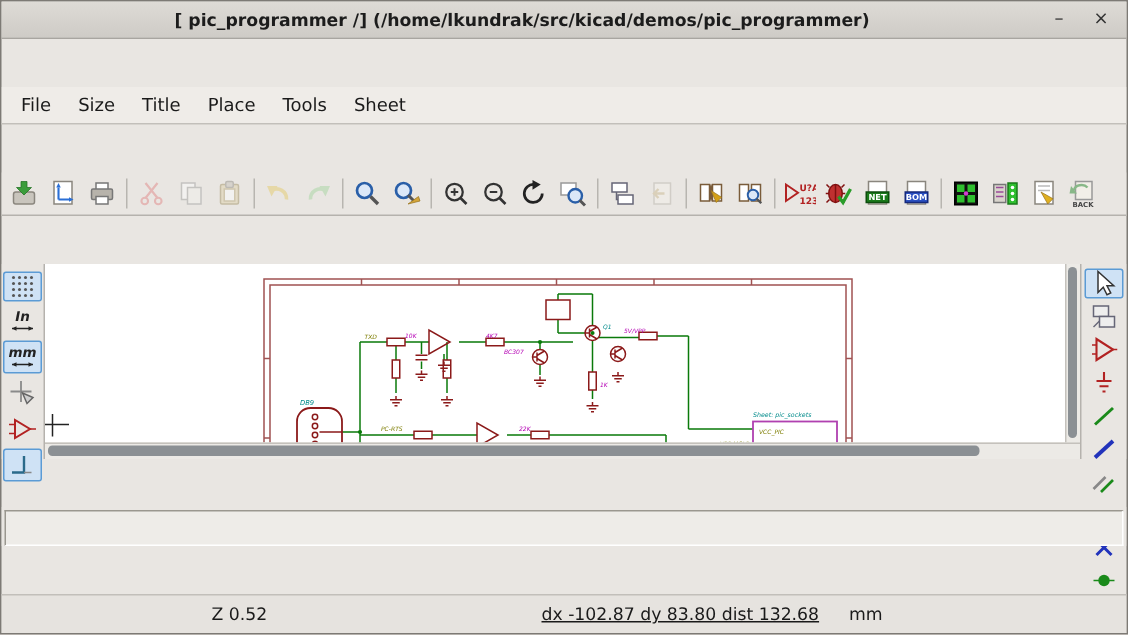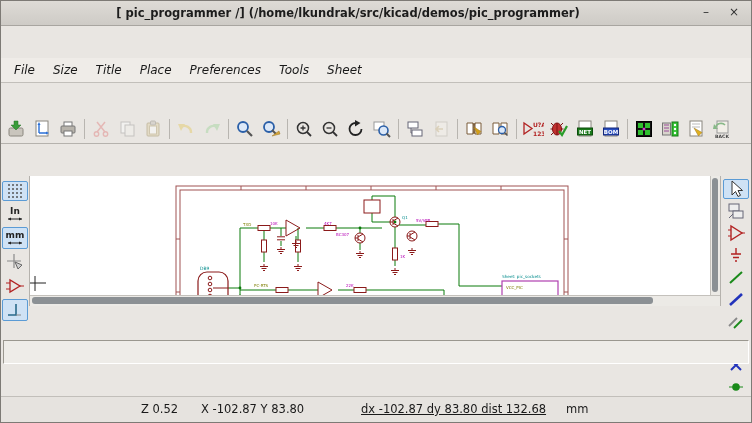--- a/index.html
+++ b/index.html
@@ -8,30 +8,30 @@
   
   #titlebar{height:24px;background:linear-gradient(#dedbd6,#cecbc6);border-bottom:1px solid #a8a5a0;
     display:flex;align-items:center;position:relative;flex:0 0 24px;}
   #titlebar .title{flex:1;text-align:center;font-size:11.5px;font-weight:bold;color:#1c1c1c;
     white-space:nowrap;overflow:hidden;}
   .winbtn{width:22px;height:16px;margin-right:6px;font-size:12px;line-height:14px;text-align:center;
     color:#333;cursor:default;}
   
   #menubar{height:24px;background:#efece8;border-bottom:1px solid #c2bfba;display:flex;align-items:center;
     padding-left:4px;flex:0 0 24px;}
-  #menubar span{font-size:12px;color:#1a1a1a;padding:3px 9px;font-style:italic;}
+  #menubar span{font-size:12px;color:#1a1a1a;padding:3px 9px;}
   
   #toolbar{height:28px;background:#e9e6e2;border-bottom:1px solid #b5b2ad;display:flex;align-items:center;
     padding-left:2px;flex:0 0 28px;}
   .tb{width:24px;height:24px;display:flex;align-items:center;justify-content:center;border:1px solid transparent;}
   .tb svg{display:block}
   .tb.dis{opacity:.45}
   .sep{width:1px;height:20px;background:#b8b5b0;margin:0 3px;}
   
-  #main{flex:1;display:flex;min-height:0;}
+  #main{flex:1;display:flex;min-height:0;font-style:italic;}
   #lefttb{width:28px;background:#e9e6e2;border-right:1px solid #b5b2ad;display:flex;flex-direction:column;
     align-items:center;padding-top:4px;}
   #righttb{width:30px;background:#e9e6e2;border-left:1px solid #b5b2ad;display:flex;flex-direction:column;
     align-items:center;padding-top:2px;}
   .sbtn{width:24px;height:23px;display:flex;align-items:center;justify-content:center;border:1px solid transparent;
     margin:1px 0;background:transparent;}
   .sbtn.on{background:#cfe2f5;border:1px solid #5b9bd5;border-radius:2px;}
   #centercol{flex:1;display:flex;flex-direction:column;min-width:0;}
   #canvaswrap{flex:1;display:flex;min-height:0;}
   #canvas{flex:1;background:#ffffff;position:relative;overflow:hidden;}
@@ -57,21 +57,20 @@
     <div class="title">[ pic_programmer /] (/home/lkundrak/src/kicad/demos/pic_programmer)</div>
     <div class="winbtn">–</div>
     <div class="winbtn">×</div>
   </div>
 
   <div id="menubar">
     <span>File</span>
     <span>Size</span>
     <span>Title</span>
     <span>Place</span>
-    <span>Preferences</span>
     <span>Tools</span>
     <span>Sheet</span>
   </div>
 
   <div id="toolbar">
     <div class="tb">
         <svg width="20" height="20">
           <rect x="3" y="9" width="14" height="8" rx="1.5" fill="#c9c5bd" stroke="#8a867e"></rect>
           <polygon points="8,2 12,2 12,6 15,6 10,11 5,6 8,6" fill="#3a9c3a" stroke="#227022" stroke-width="0.5"></polygon>
         </svg>
@@ -625,17 +624,16 @@
         </div>
     </div>
   </div>
 
   <div id="msgpanel">
       <div id="msginner"></div>
     </div>
 
   <div id="statusbar">
     <span id="st-zoom">Z 0.52</span>
-    <span id="st-pos">X -102.87  Y 83.80</span>
     <span id="st-delta">dx -102.87  dy 83.80  dist 132.68</span>
     <span id="st-units">mm</span>
   </div>
 </div>
 
 </body></html>

